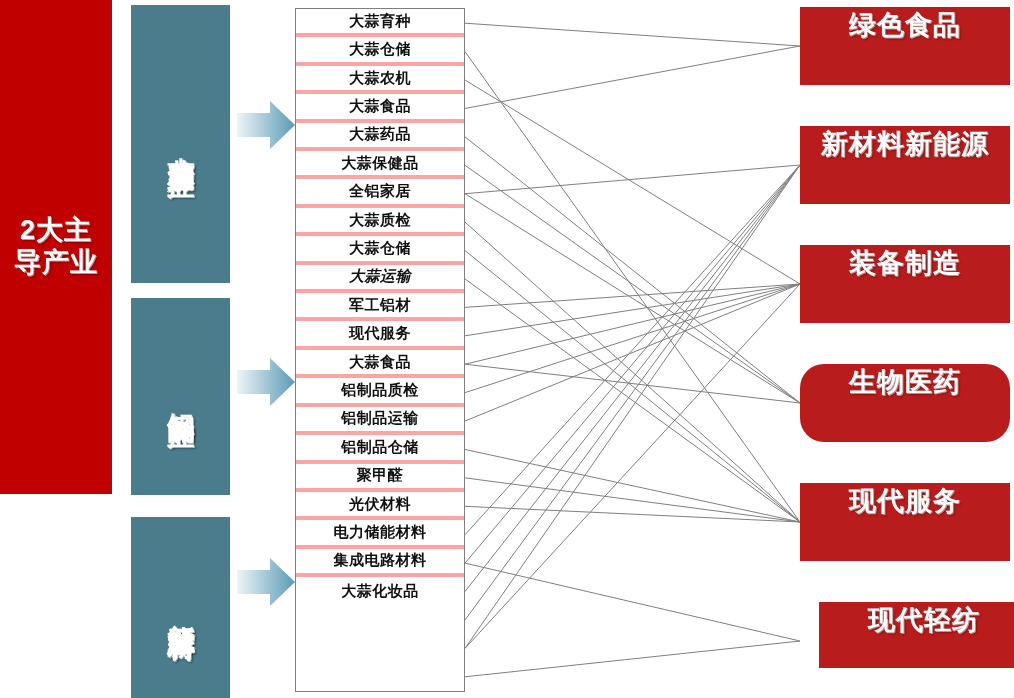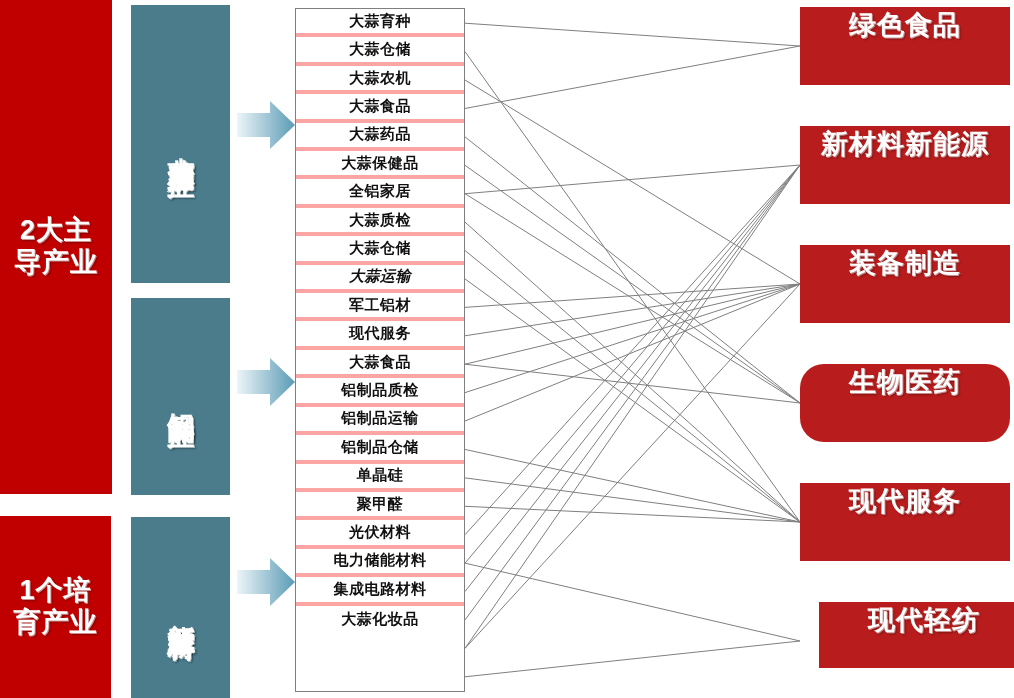--- a/index.html
+++ b/index.html
@@ -79,26 +79,20 @@
       <line x1="465" y1="676.7916666666667" x2="800" y2="641" stroke="#7F7F7F" stroke-width="1"></line>
     </svg>
 
   <div class="red-box" style="left:0px;top:0px;width:112px;height:494px;">
     <div class="txt">
       <span>2大主</span><br>
       <span>导产业</span>
     </div>
   </div>
 
-  <div class="red-box" style="left:0px;top:516px;width:111px;height:182px;">
-    <div class="txt">
-      <span>1个培</span><br>
-      <span>育产业</span>
-    </div>
-  </div>
 
   <div class="teal-box" style="left:131px;top:5px;width:99px;height:278px;">
     <span class="vtxt">大蒜精深加工产业</span>
   </div>
   <div class="teal-box" style="left:131px;top:298px;width:99px;height:197px;">
     <span class="vtxt">铝制品产业</span>
   </div>
   <div class="teal-box" style="left:131px;top:517px;width:99px;height:181px;">
     <span class="vtxt">新能源新材料</span>
   </div>
@@ -147,21 +141,20 @@
       <div class="row" style="height: 28.4167px;">全铝家居</div>
       <div class="row" style="height: 28.4167px;">大蒜质检</div>
       <div class="row" style="height: 28.4167px;">大蒜仓储</div>
       <div class="row" style="height: 28.4167px; font-style: italic;">大蒜运输</div>
       <div class="row" style="height: 28.4167px;">军工铝材</div>
       <div class="row" style="height: 28.4167px;">现代服务</div>
       <div class="row" style="height: 28.4167px;">大蒜食品</div>
       <div class="row" style="height: 28.4167px;">铝制品质检</div>
       <div class="row" style="height: 28.4167px;">铝制品运输</div>
       <div class="row" style="height: 28.4167px;">铝制品仓储</div>
-      <div class="row" style="height: 28.4167px;">单晶硅</div>
       <div class="row" style="height: 28.4167px;">聚甲醛</div>
       <div class="row" style="height: 28.4167px;">光伏材料</div>
       <div class="row" style="height: 28.4167px; font-family: Liberation Mono, monospace;">电力储能材料</div>
       <div class="row" style="height: 28.4167px;">集成电路材料</div>
       <div class="row" style="height: 28.4167px;">大蒜化妆品</div>
     </div>
 
   <div id="targets">
       <div class="orange-box" style="left: 800px; top: 7px; width: 210px; height: 78px;">
         <span class="otxt">绿色食品</span>

